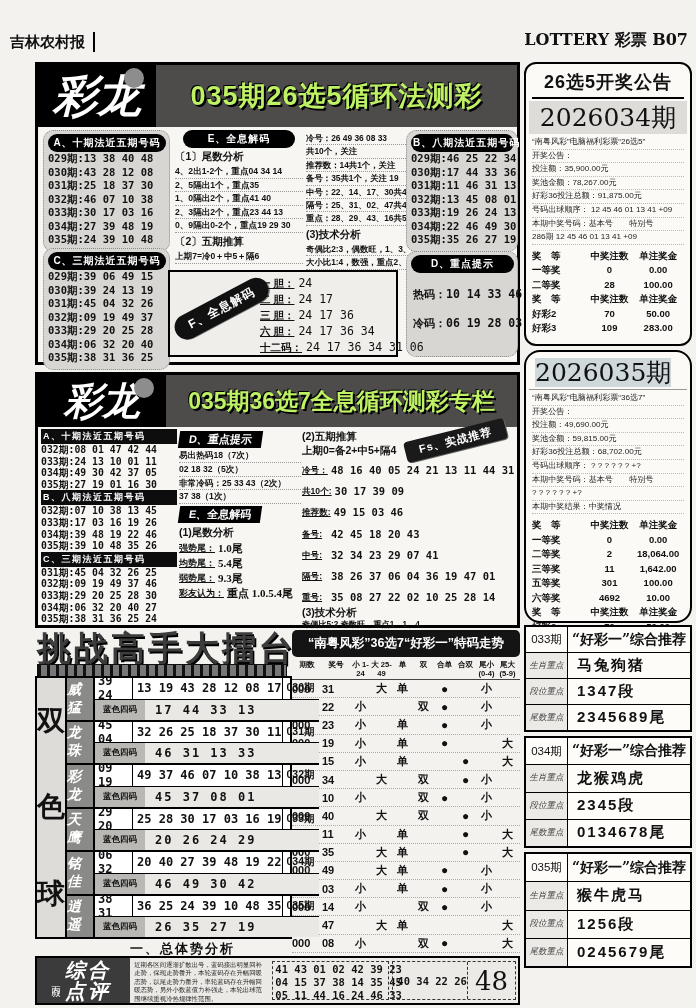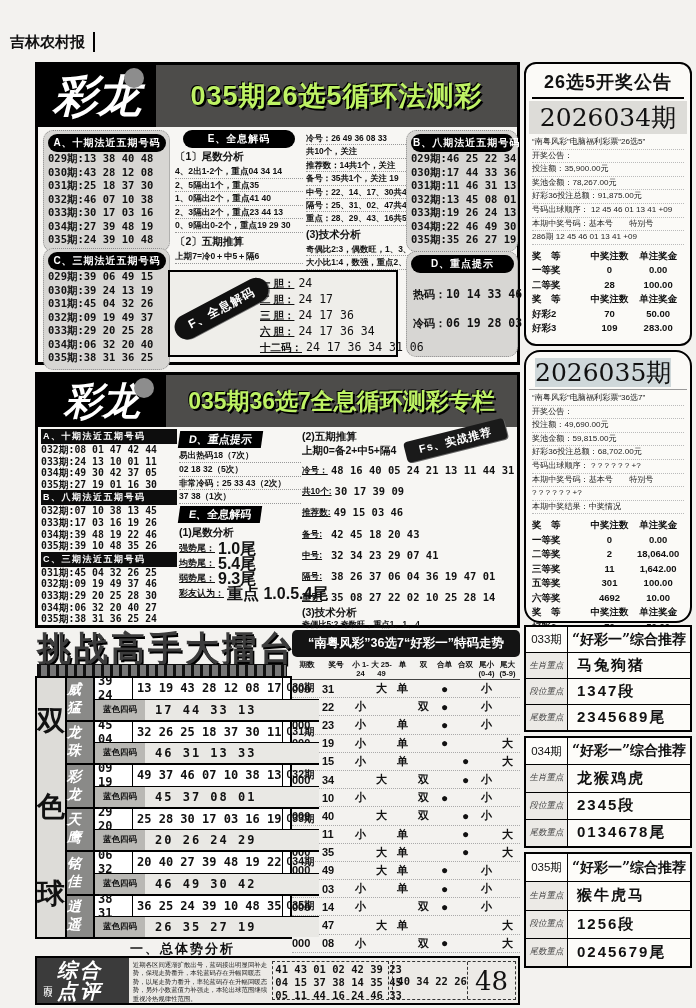--- a/index.html
+++ b/index.html
@@ -66,21 +66,21 @@
   #sec2 .banner{font-size:23px;}
   #sec2-content{position:relative;height:196px;}
   #s2left{position:absolute;left:3px;top:2px;width:136px;}
   .bar{background:#0d0d0d;color:#fff;font-size:9px;font-weight:bold;letter-spacing:1.5px;padding:1px 2px;white-space:nowrap;}
   .s2row{font-family:"DejaVu Sans Mono",monospace;font-size:9.8px;font-weight:bold;line-height:11.6px;white-space:nowrap;}
   #s2mid{position:absolute;left:141px;top:2px;width:122px;}
   .bar2{background:#000;color:#fff;display:inline-block;transform:skewX(-8deg);font-size:11px;padding:1px 10px;font-weight:bold;margin:1px 0;}
   .d2-line{font-size:8.6px;font-weight:bold;line-height:12.8px;white-space:nowrap;border-bottom:1px dotted #999;}
   .e2-row{display:flex;font-size:9px;line-height:15px;white-space:nowrap;}
   .e2-lab{font-weight:bold;text-decoration:underline;margin-right:3px;}
-  .e2-val{font-family:Liberation Sans, sans-serif;font-size:16px;font-weight:bold;}
+  .e2-val{font-family:Liberation Serif, serif;font-size:11px;font-weight:bold;}
   #s2right{position:absolute;left:264px;top:2px;width:220px;}
   .c-sub{font-size:10.5px;font-weight:bold;line-height:14px;}
   .c-row{display:flex;font-size:8.6px;line-height:15.2px;white-space:nowrap;margin-top:6px;}
   .c-lab{font-weight:bold;text-decoration:underline;margin-right:3px;min-width:26px;}
   .c-val{font-family:"DejaVu Sans Mono",monospace;font-size:10.5px;font-weight:bold;}
   .c-tech{font-size:8.2px;font-weight:bold;line-height:11.5px;white-space:nowrap;}
   .badge{position:absolute;right:10px;top:3px;background:#1a1a1a;color:#fff;font-weight:bold;font-size:11px;padding:3px 14px;border-radius:4px;transform:rotate(-14deg);box-shadow:1px 1px 0 #666;letter-spacing:1px;}
 
   
   #arena-title{position:absolute;left:37px;top:626px;font-size:34px;font-weight:bold;letter-spacing:3px;color:#3c3c3c;text-shadow:1.5px 1.5px 0 #000;white-space:nowrap;font-family:"DejaVu Sans",sans-serif;}
@@ -104,21 +104,21 @@
   .ssq-r1{display:flex;height:21.5px;align-items:center;border-bottom:1.5px solid #000;font-family:"DejaVu Sans Mono",monospace;font-size:12px;font-weight:bold;}
   .ssq-kill{width:38px;padding-left:3px;border-right:1.5px solid #000;align-self:stretch;display:flex;align-items:center;}
   .ssq-nums{flex:1;padding-left:4px;white-space:nowrap;}
   .ssq-period{width:37px;border-left:1.5px solid #000;align-self:stretch;display:flex;align-items:center;justify-content:center;font-size:10.5px;font-family:"Liberation Sans",sans-serif;}
   .ssq-r2{display:flex;height:20px;align-items:center;background:#e9e8e4;font-family:"DejaVu Sans Mono",monospace;font-size:12px;font-weight:bold;}
   .ssq-bluelab{width:50px;background:#b9b8b4;font-size:8.5px;text-align:center;font-family:"Liberation Sans",sans-serif;font-weight:bold;align-self:stretch;display:flex;align-items:center;justify-content:center;}
   .ssq-bluenums{flex:1;padding-left:10px;letter-spacing:2px;white-space:nowrap;}
 
   #analysis{position:absolute;left:130px;top:940px;font-size:13px;font-weight:bold;letter-spacing:2px;}
   #footer{position:absolute;left:35px;top:956px;width:485px;height:49px;border:2px solid #000;background:#eceae6;display:flex;}
-  .f-label{width:104px;background:#3b3b3b;color:#fff;display:flex;align-items:center;padding:2px 4px;}
+  .f-label{width:104px;background:#3b3b3b;color:#fff;display:flex;align-items:center;padding:2px 12px;}
   .f-tag{writing-mode:vertical-rl;font-size:9px;margin-right:3px;letter-spacing:2px;}
   .f-name{font-size:20px;font-weight:bold;line-height:21px;letter-spacing:3px;font-style:italic;}
   .f-para{width:162px;font-size:6.4px;line-height:8.4px;padding:3px 4px;color:#222;overflow:hidden;}
   .f-numsbox{width:117px;border:1.5px dashed #333;margin:3px 1px;padding:1px 2px;font-family:"DejaVu Sans Mono",monospace;font-size:10.5px;font-weight:bold;line-height:13px;white-space:nowrap;}
   .f-right{flex:1;border:1.5px dashed #333;margin:3px 2px;display:flex;align-items:center;}
   .f-mid{font-family:"DejaVu Sans Mono",monospace;font-size:10.5px;font-weight:bold;padding-left:4px;white-space:nowrap;}
   .f-big{font-size:26px;font-family:"DejaVu Serif",serif;margin-left:auto;padding:0 7px;border-left:1.5px dashed #333;align-self:stretch;display:flex;align-items:center;}
 
   
   .recbox{position:absolute;left:524px;width:168px;border:2px solid #000;background:#fdfcf9;display:flex;flex-direction:column;}
@@ -130,20 +130,21 @@
   .rec-row:last-child{border-bottom:none;}
   .rec-label{width:42px;border-right:1.5px solid #000;background:#eceae6;font-size:8.5px;font-style:italic;color:#444;display:flex;align-items:center;justify-content:center;}
   .rec-value{flex:1;font-size:15px;font-weight:bold;display:flex;align-items:center;padding-left:9px;letter-spacing:2px;white-space:nowrap;}
 </style>
 </head>
 <body>
 
 <div id="page">
 
   <div id="mast-left">吉林农村报</div>
+  <div id="mast-right">LOTTERY 彩票 B07</div>
 
   <div id="sec1" class="secbox">
     <div class="title-strip">
       <div class="logo-blk">
           <span>彩龙</span>
           <span class="logo-dot"></span>
         </div>
       <div class="banner">035期26选5循环法测彩</div>
     </div>
     <div id="sec1-content">

